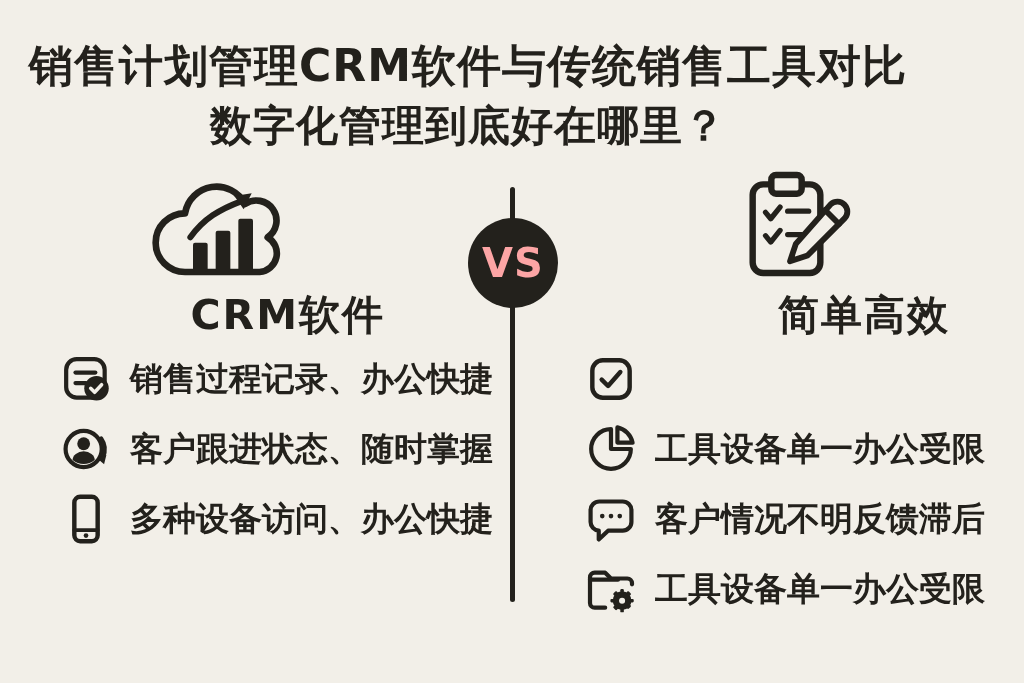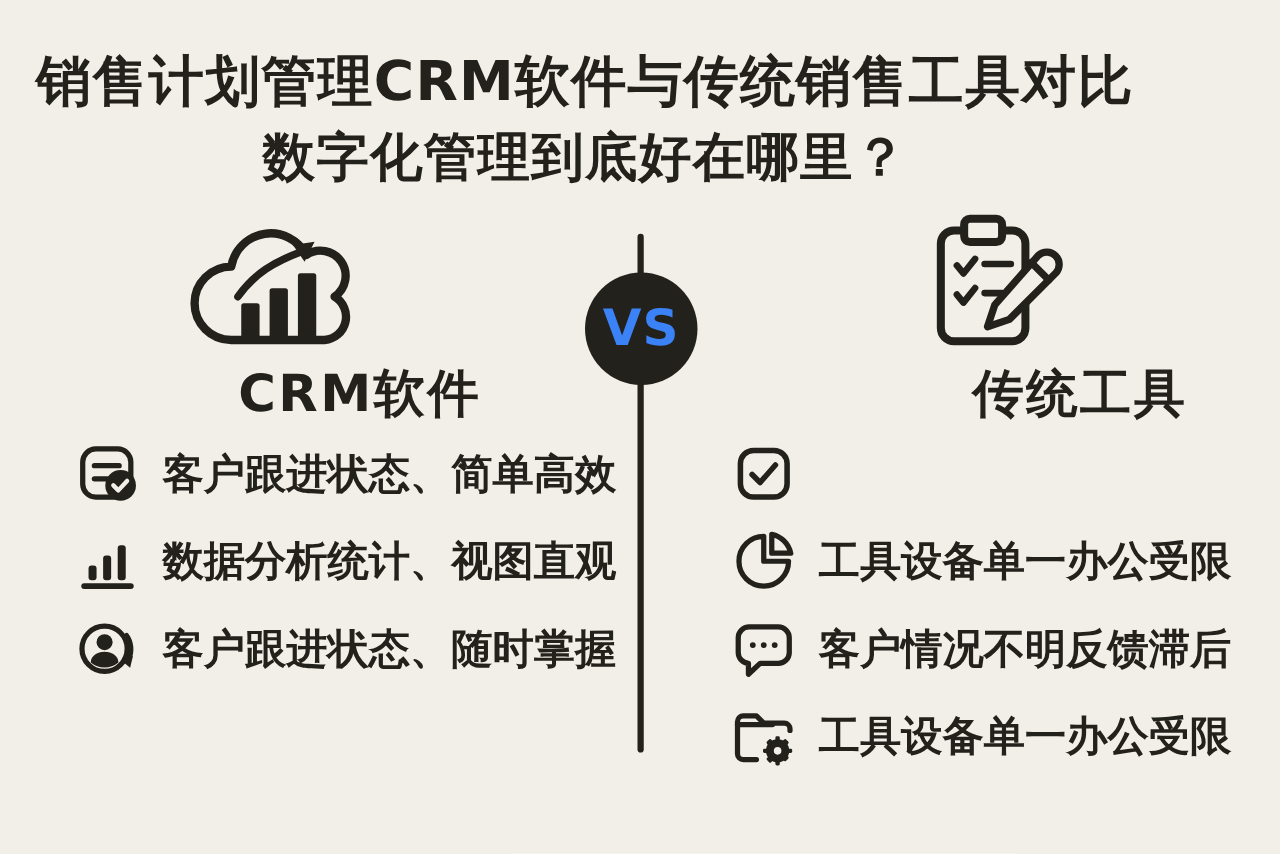--- a/index.html
+++ b/index.html
@@ -21,21 +21,21 @@
   .title .t2{font-size:42px;}
   
   .divider-line{
     position:absolute;left:510px;top:187px;width:5px;height:415px;
     background:#23211c;border-radius:3px;
   }
   .vs-badge{
     position:absolute;left:468px;top:218px;width:90px;height:90px;
     background:#23211c;border-radius:50%;
     display:flex;align-items:center;justify-content:center;
-    color:#3b82f6;font-size:40px;font-weight:800;letter-spacing:1px;
+    color:#fca5a5;font-size:40px;font-weight:800;letter-spacing:1px;
   }
   
   .col-header{position:absolute;top:168px;width:320px;text-align:right;}
   .col-header.left{left:65px;}
   .col-header.right{left:630px;}
   .col-header .hicon{height:112px;display:flex;align-items:flex-end;justify-content:center;}
   .col-heading{margin-top:8px;font-size:41px;font-weight:800;letter-spacing:2px;}
   
   .blist{position:absolute;top:344px;margin:0;padding:0;list-style:none;}
   .blist.left{left:58px;}
@@ -81,58 +81,57 @@
         <rect class="stroke" stroke-width="5.5" x="28" y="14" width="58" height="76" rx="9"></rect>
         <rect class="stroke bgfill" stroke-width="5.5" x="44" y="6" width="26" height="16" rx="4"></rect>
         <path class="stroke" stroke-width="4.5" d="M39 38 l4.5 5.5 l8 -10"></path>
         <path class="stroke" stroke-width="4.5" d="M39 58 l4.5 5.5 l8 -10"></path>
         <path class="stroke" stroke-width="4.5" d="M58 37 h18"></path>
         <path class="stroke" stroke-width="4.5" d="M58 57 h12"></path>
         <path class="stroke bgfill" stroke-width="5" d="M95 31 a8.5 8.5 0 0 1 12 12 L75 75 l-15 5 l5 -15 z"></path>
         <path class="stroke" stroke-width="5" d="M90 36 l12 12"></path>
       </svg>
     </div>
-    <div class="col-heading">传统工具</div>
+    <div class="col-heading">简单高效</div>
   </div>
 
   <ul class="blist left">
     <li class="brow">
       <span class="ricon">
         <svg width="56" height="56" viewBox="0 0 48 48">
           <rect class="stroke" stroke-width="3.6" x="7" y="7" width="33" height="33" rx="9"></rect>
           <path class="stroke" stroke-width="3.6" d="M15 18.5 h17"></path>
           <path class="stroke" stroke-width="3.6" d="M15 27.5 h9"></path>
           <circle class="fill" cx="33" cy="32" r="10.5" stroke="#f2efe8" stroke-width="3"></circle>
           <path d="M28 32 l3.4 3.4 l6 -6.5" fill="none" stroke="#f2efe8" stroke-width="3" stroke-linecap="round" stroke-linejoin="round"></path>
         </svg>
       </span>
-      <span class="btext">客户跟进状态、简单高效</span>
-    </li>
-    <li class="brow">
-      <span class="ricon">
-        <svg width="56" height="56" viewBox="0 0 48 48">
-          <path class="stroke" stroke-width="4" d="M8 41 h32"></path>
-          <rect class="fill" x="11" y="27" width="5.5" height="10" rx="2"></rect>
-          <rect class="fill" x="21" y="20" width="5.5" height="17" rx="2"></rect>
-          <rect class="fill" x="31" y="13" width="5.5" height="24" rx="2"></rect>
-        </svg>
-      </span>
-      <span class="btext">数据分析统计、视图直观</span>
+      <span class="btext">销售过程记录、办公快捷</span>
     </li>
     <li class="brow">
       <span class="ricon">
         <svg width="56" height="56" viewBox="0 0 48 48">
           <circle class="stroke" stroke-width="3.6" cx="22" cy="24" r="15.5"></circle>
           <circle class="fill" cx="22" cy="19.5" r="5.5"></circle>
           <path class="fill" d="M12.5 33.5 a9.5 7.5 0 0 1 19 0 a15 15 0 0 1 -19 0 z"></path>
           <path class="stroke" stroke-width="3.6" d="M37 15 a16 16 0 0 1 1.5 16"></path>
           <path class="fill" d="M41.5 29 l-2 8 l-6 -5 z"></path>
         </svg>
       </span>
       <span class="btext">客户跟进状态、随时掌握</span>
+    </li>
+    <li class="brow">
+      <span class="ricon">
+        <svg width="56" height="56" viewBox="0 0 48 48">
+          <rect class="stroke" stroke-width="3.8" x="14" y="5" width="20" height="38" rx="5"></rect>
+          <path class="stroke" stroke-width="3.2" d="M14 33.5 h20"></path>
+          <circle class="fill" cx="24" cy="38.2" r="2"></circle>
+        </svg>
+      </span>
+      <span class="btext">多种设备访问、办公快捷</span>
     </li>
   </ul>
 
   <ul class="blist right">
     <li class="brow">
       <span class="ricon">
         <svg width="56" height="56" viewBox="0 0 48 48">
           <rect class="stroke" stroke-width="3.8" x="8" y="8" width="32" height="32" rx="9"></rect>
           <path class="stroke" stroke-width="3.8" d="M16 24.5 l5.5 5.5 l10.5 -12"></path>
         </svg>

